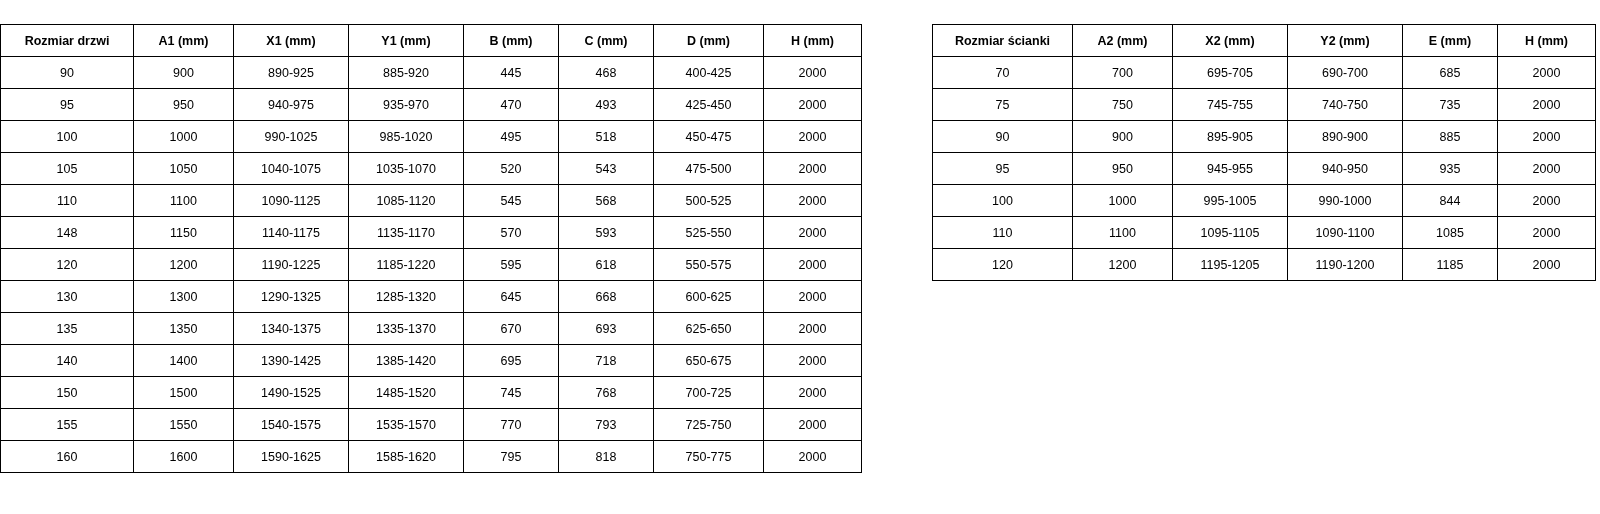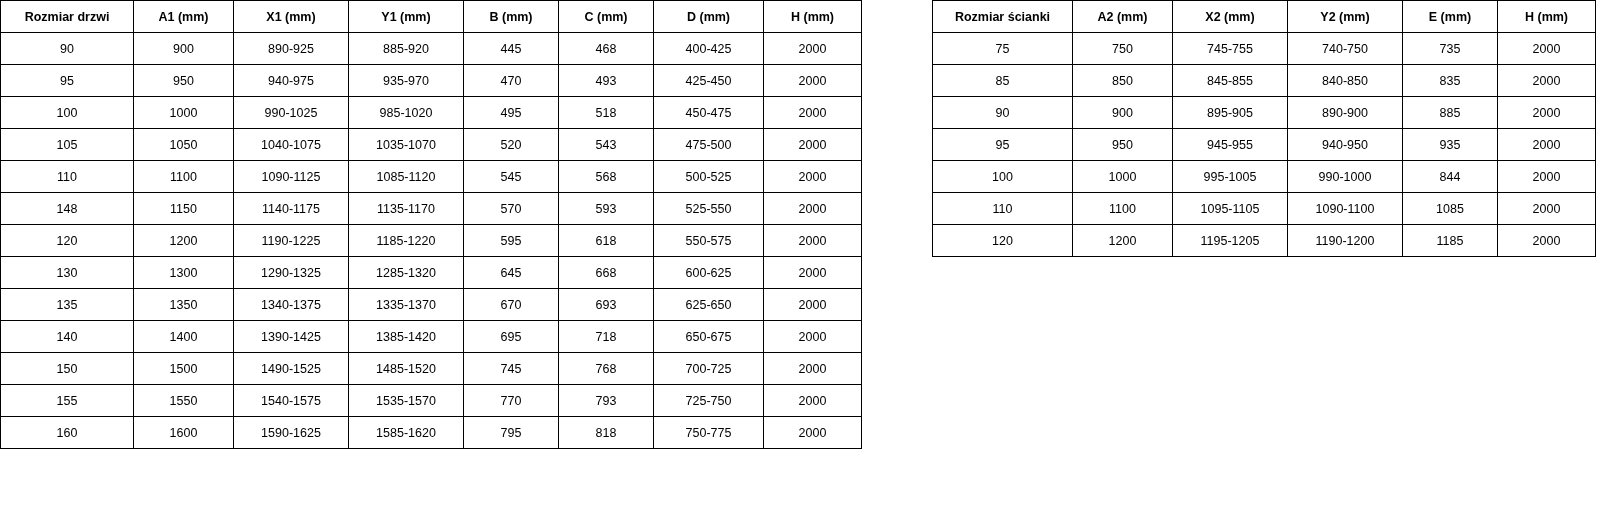--- a/index.html
+++ b/index.html
@@ -23,20 +23,21 @@
     position: absolute;
     top: 0;
   }
   #door-table-wrap { left: 0; }
   #wall-table-wrap { left: 932px; }
 
   table.spec {
     border-collapse: collapse;
     table-layout: fixed;
     font-size: 12.5px;
+    margin-top: 24px;
   }
   table.spec td, table.spec th {
     border: 1px solid #000000;
     text-align: center;
     vertical-align: middle;
     padding: 0;
     font-weight: normal;
   }
   table.spec thead th {
     font-weight: bold;
@@ -244,36 +245,36 @@
             <th>Rozmiar ścianki</th>
             <th>A2 (mm)</th>
             <th>X2 (mm)</th>
             <th>Y2 (mm)</th>
             <th>E (mm)</th>
             <th>H (mm)</th>
           </tr>
       </thead>
       <tbody id="wall-body">
           <tr>
+            <td>70</td>
+            <td>700</td>
+            <td>695-705</td>
+            <td>690-700</td>
+            <td>685</td>
+            <td>2000</td>
+          </tr>
+          <tr>
             <td>75</td>
             <td>750</td>
             <td>745-755</td>
             <td>740-750</td>
             <td>735</td>
             <td>2000</td>
           </tr>
           <tr>
-            <td>85</td>
-            <td>850</td>
-            <td>845-855</td>
-            <td>840-850</td>
-            <td>835</td>
-            <td>2000</td>
-          </tr>
-          <tr>
             <td>90</td>
             <td>900</td>
             <td>895-905</td>
             <td>890-900</td>
             <td>885</td>
             <td>2000</td>
           </tr>
           <tr>
             <td>95</td>
             <td>950</td>

